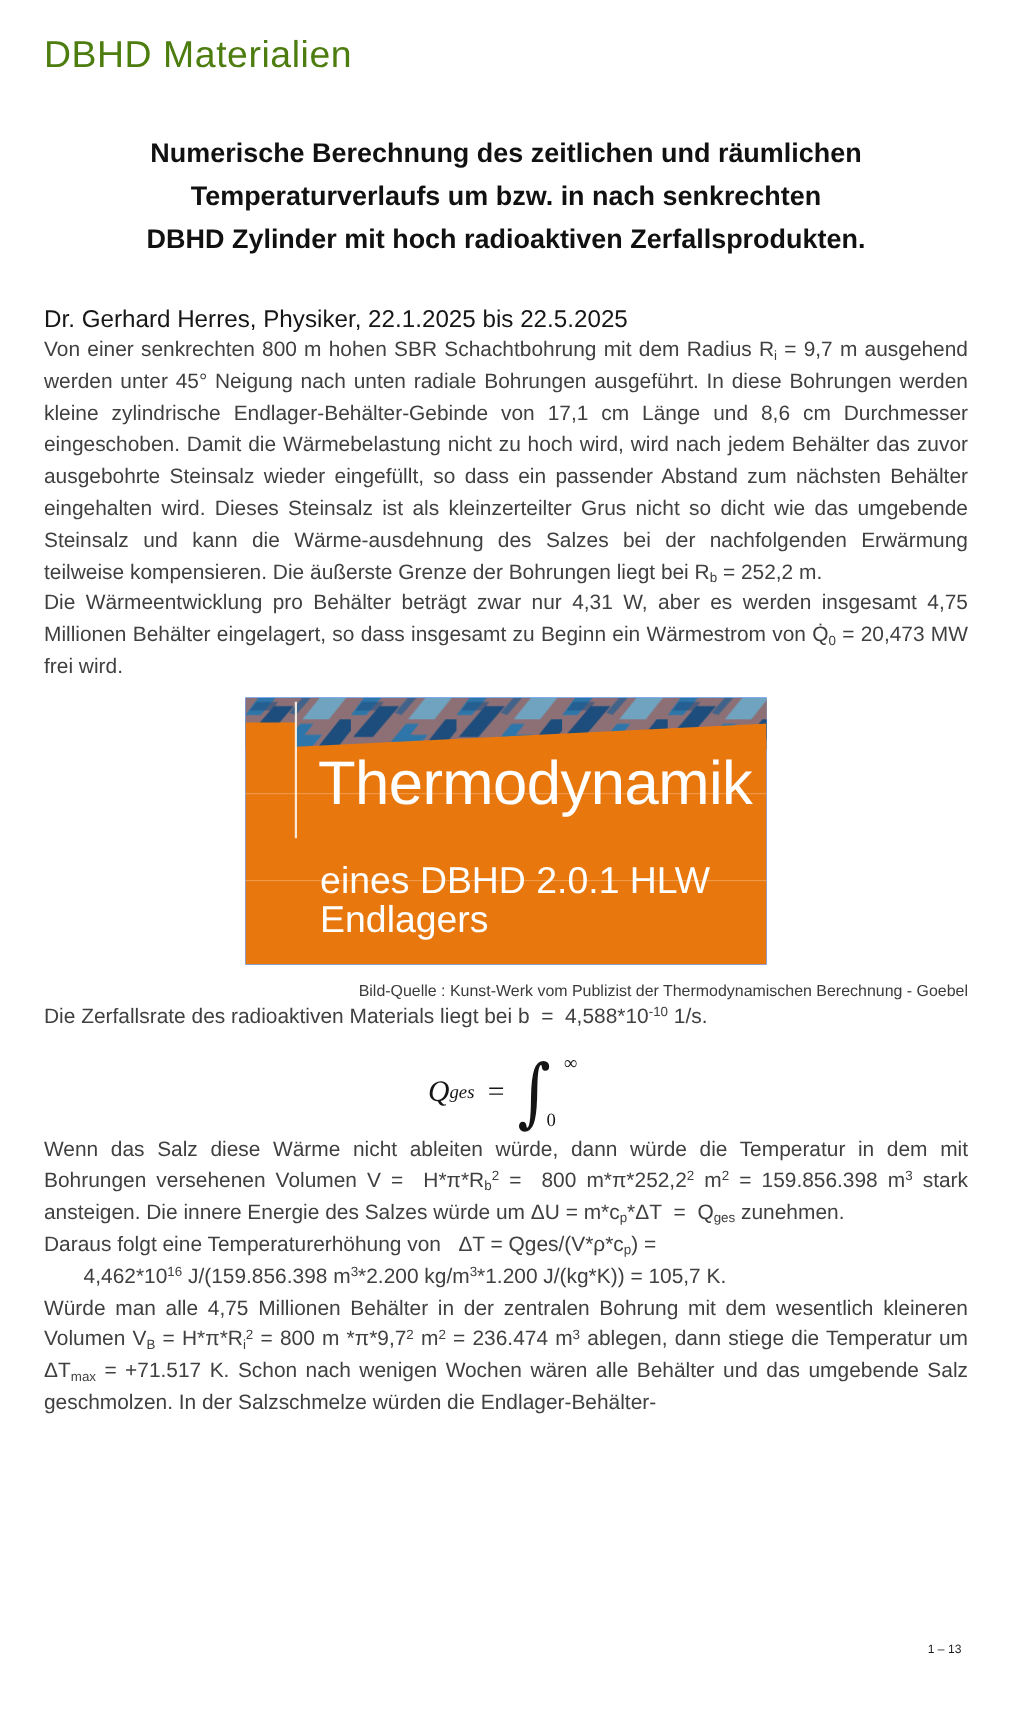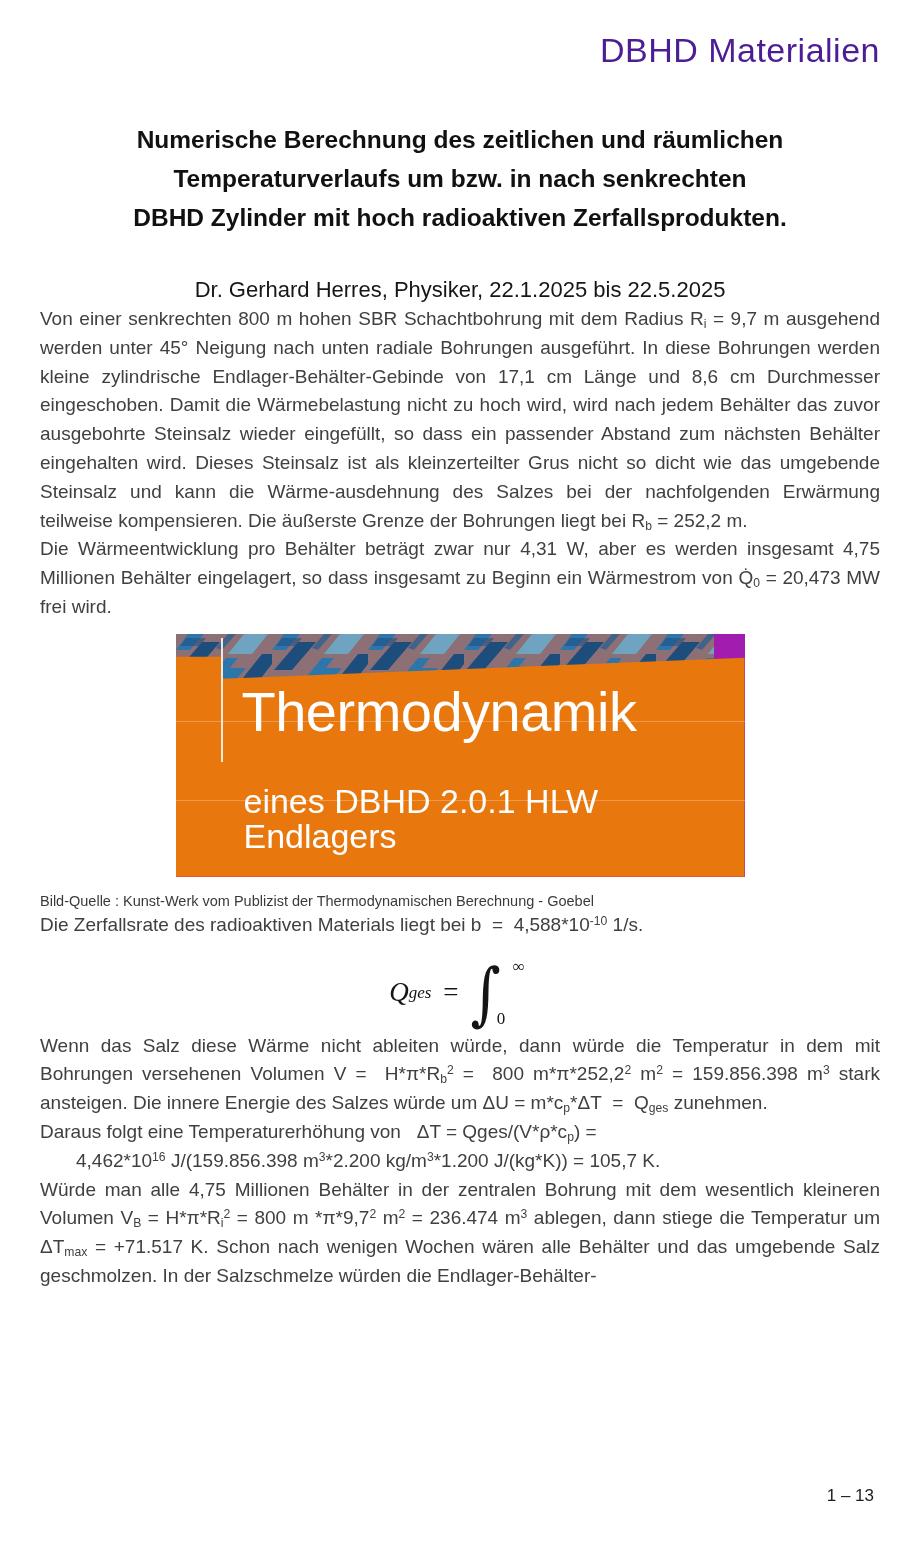--- a/index.html
+++ b/index.html
@@ -3,66 +3,66 @@
 <meta charset="utf-8">
 <style>
   html,body{margin:0;padding:0;background:#ffffff;}
   body{
     width:920px;height:1562px;overflow:hidden;
     font-family:"Liberation Sans",sans-serif;color:#1d1d1d;
   }
   .page{box-sizing:border-box;width:920px;height:1562px;padding:26px 40px 0;position:relative;}
 
   .doc-title{
-    margin:0;text-align:right;font-size:34px;font-weight:400;
-    color:#4c1d95;line-height:48px;letter-spacing:0.5px;
+    margin:0;text-align:left;font-size:34px;font-weight:400;
+    color:#4d7c0f;line-height:48px;letter-spacing:0.5px;
   }
   .main-heading{
     margin:46px 0 0;text-align:center;font-size:24.5px;font-weight:700;
     line-height:39px;color:#111;
   }
   .main-heading span{display:block;}
-  .author{margin:38px 0 0;text-align:center;font-size:22px;line-height:30px;color:#161616;}
+  .author{margin:38px 0 0;font-size:22px;line-height:30px;color:#161616;}
 
   p.body{font-size:19px;line-height:28.8px;margin:0;text-align:justify;color:#404040;}
   p.left{text-align:left;}
   .mt-p1{margin-top:24px;}
   .mt-p2{margin-top:18px;}
   .mt-z{margin-top:22px;}
   .mt-d{margin-top:2px;}
   .mt-p3{margin-top:10px;}
   .mt-p4{margin-top:13px;}
   .indent{padding-left:36px;}
   .mt-p5{margin-top:8px;}
 
   sub{font-size:64%;vertical-align:-0.25em;line-height:0;}
   sup{font-size:64%;vertical-align:0.5em;line-height:0;margin-top:15px;}
 
   
   figure{margin:12px 0 0;}
-  .art{position:relative;width:569px;height:243px;margin:0 auto;overflow:hidden;background:#a21caf;}
+  .art{position:relative;width:474px;height:243px;margin:0 auto;overflow:hidden;background:#3b82f6;}
   .art svg.band{position:absolute;top:0;left:0;z-index:1;display:block;}
   .art .orange-layer{
     position:absolute;inset:0;background:#E8780E;z-index:2;
     clip-path:polygon(0 23px,46px 23px,46px 45px,100% 24px,100% 100%,0 100%);
   }
   .art .vline{position:absolute;left:45px;top:4px;width:2px;height:124px;background:rgba(249,243,233,0.92);z-index:4;}
   .art .hline{position:absolute;left:0;width:100%;height:1px;background:rgba(255,236,214,0.30);z-index:3;}
   .art .hline.h1{top:87px;}
   .art .hline.h2{top:166px;}
   .art-title{
     position:absolute;left:66px;top:46px;z-index:4;color:#ffffff;
     font-size:56px;font-weight:400;letter-spacing:-0.5px;line-height:1.15;
   }
   .art-sub{
     position:absolute;left:68px;top:150px;z-index:4;color:#ffffff;
     font-size:34px;line-height:35px;font-weight:400;
   }
   .art-sub span{display:block;}
-  figcaption{margin-top:14px;text-align:left;font-size:14.5px;color:#3a3a3a;line-height:20px;}
+  figcaption{margin-top:14px;text-align:right;font-size:14.5px;color:#3a3a3a;line-height:20px;}
 
   
   .formula{
     display:flex;align-items:center;justify-content:center;
     font-family:"Liberation Serif","DejaVu Serif",serif;font-style:italic;
     font-size:27px;color:#151515;margin:14px auto 0;height:78px;
   }
   .formula .f-sub{font-size:17px;font-style:italic;}
   .formula .f-eq{margin:0 12px;font-style:normal;}
   .int-wrap{display:flex;align-items:center;margin-right:6px;}
@@ -72,21 +72,21 @@
   }
   .int-limits{
     display:flex;flex-direction:column;justify-content:space-between;
     height:72px;font-style:normal;font-size:17px;margin-left:2px;
   }
   .int-limits .up{padding-left:10px;}
   .int-limits .lo{padding-left:0;transform:translateX(-6px);}
   .f-body sup{font-size:60%;}
   .f-body sub{font-size:60%;}
 
-  .pagenum{position:absolute;right:46px;bottom:56px;font-size:17px;color:#1d1d1d;}
+  .pagenum{position:absolute;right:46px;bottom:56px;font-size:11px;color:#1d1d1d;}
 </style>
 </head>
 <body>
 
 <div class="page">
 
   <h1 class="doc-title">DBHD Materialien</h1>
 
   <h2 class="main-heading">
     <span>Numerische Berechnung des zeitlichen und räumlichen</span>

